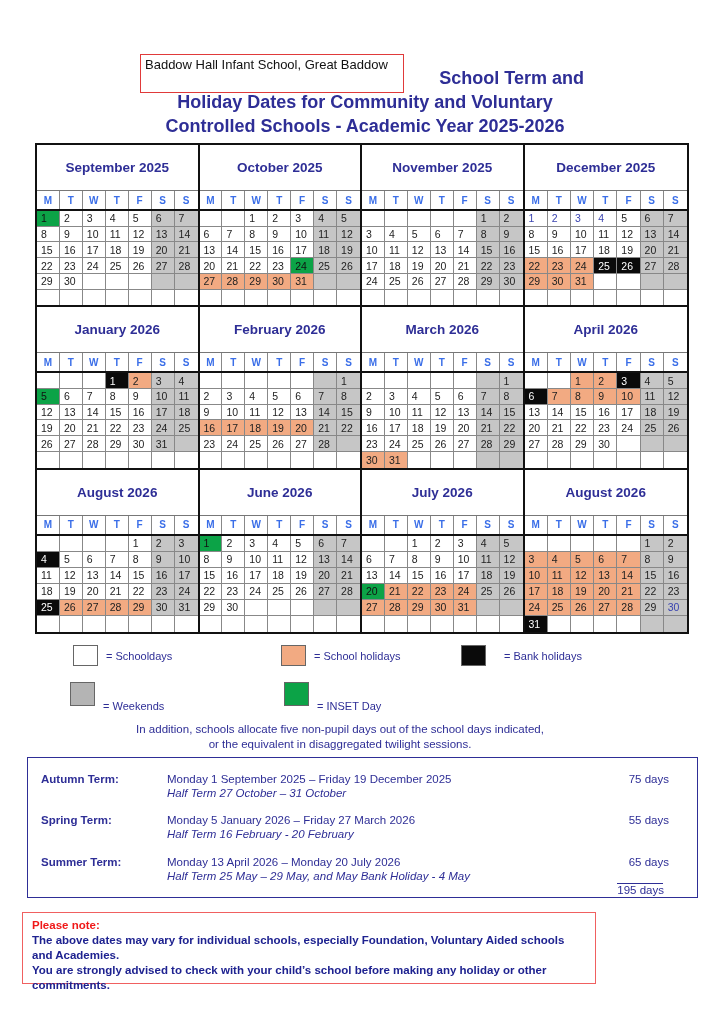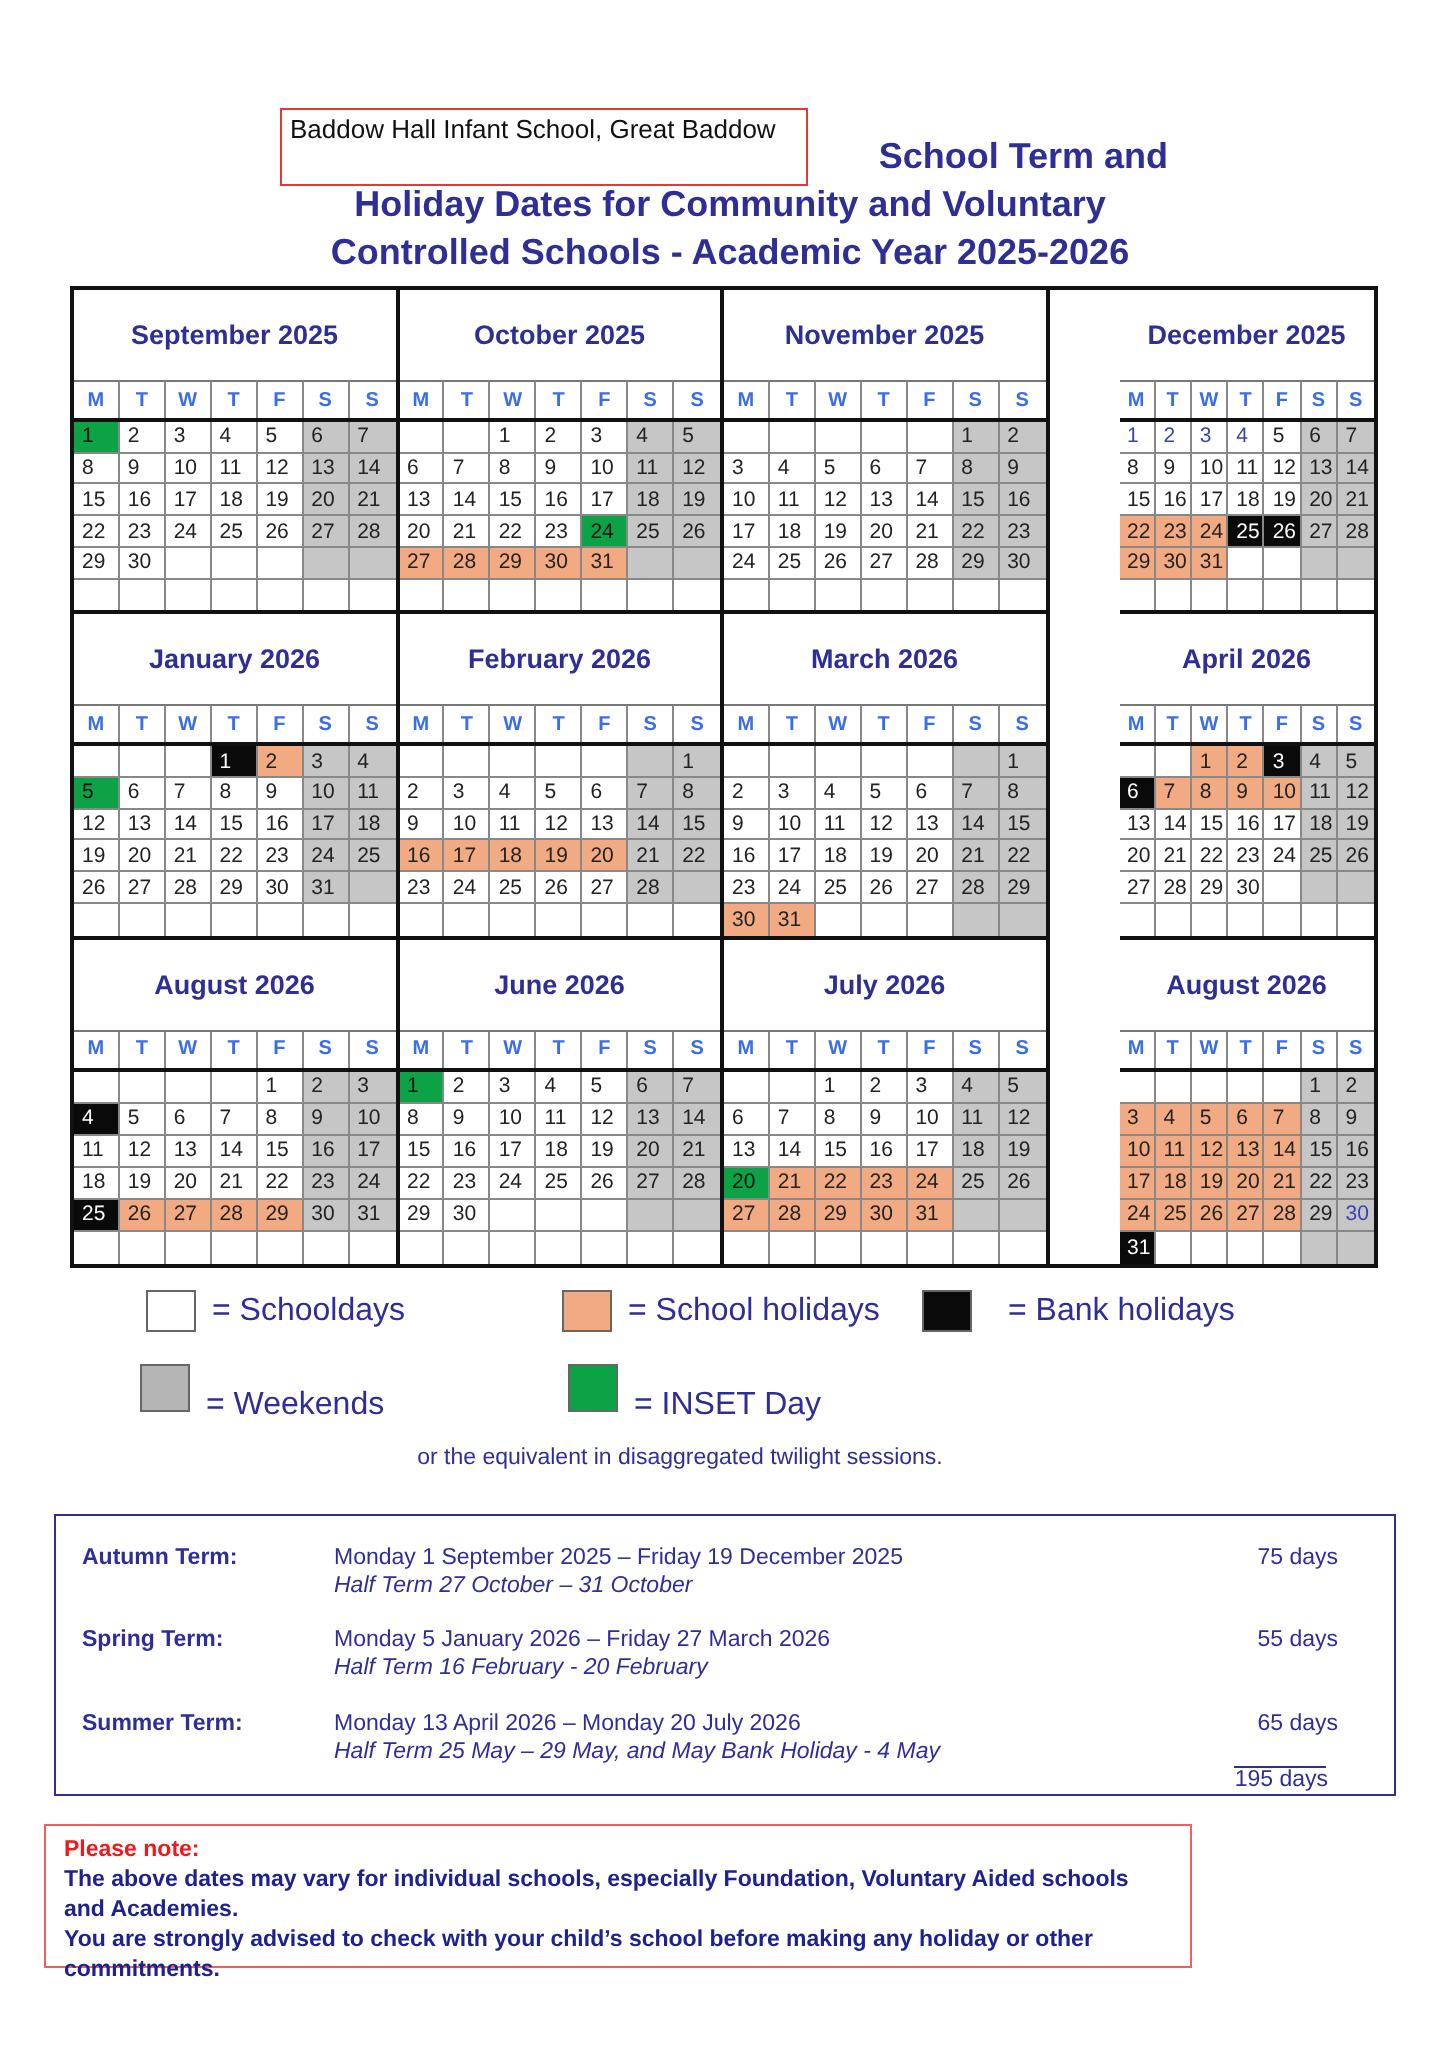--- a/index.html
+++ b/index.html
@@ -17,21 +17,21 @@
     text-align: center;
   }
   .title .l1 { display: block; text-align: right; padding-right: 16px; }
 
   .calendar {
     position: absolute; left: 35px; top: 143px; width: 654px; height: 491px;
     border: 2.5px solid #111;
     display: grid; grid-template-columns: repeat(4, 1fr); grid-template-rows: repeat(3, 1fr);
   }
   .month { border-right: 2.5px solid #111; border-bottom: 2.5px solid #111; display: flex; flex-direction: column; }
-  .month:nth-child(4n) { border-right: none; margin-left: 35px; }
+  .month:nth-child(4n) { border-right: none; }
   .month:nth-child(n+9) { border-bottom: none; }
   .month-title {
     height: 46px; display: flex; align-items: center; justify-content: center;
     color: #2e2e96; font-weight: bold; font-size: 13.5px;
     border-bottom: 1px solid #777;
   }
   .dow-row { display: grid; grid-template-columns: repeat(7, 1fr); height: 20px; border-bottom: 2px solid #111; }
   .dow { color: #3a6ee8; font-weight: bold; font-size: 10px; display: flex; align-items: center; justify-content: center; border-right: 1px solid #888; }
   .dow:last-child { border-right: none; }
   .days { flex: 1; display: grid; grid-template-columns: repeat(7, 1fr); grid-template-rows: repeat(6, 1fr); }
@@ -40,21 +40,21 @@
     border-right: 1px solid #888; border-bottom: 1px solid #888;
   }
   .day:nth-child(7n) { border-right: none; }
   .day:nth-last-child(-n+7) { border-bottom: none; }
   .day.weekend { background: #c6c6c6; }
   .day.holiday { background: #f2aa82; }
   .day.bank { background: #0a0a0a; color: #fff; }
   .day.inset { background: #0ca347; color: #111; }
   .day.blue { color: #3a44b0; }
 
-  .legend-item { position: absolute; display: flex; align-items: center; font-size: 16px; color: #2e2e96; }
+  .legend-item { position: absolute; display: flex; align-items: center; font-size: 11px; color: #2e2e96; }
   .swatch { width: 25px; height: 21px; border: 1px solid #666; margin-right: 8px; }
   .note-text { position: absolute; left: 60px; top: 722px; width: 560px; text-align: center; font-size: 11.5px; color: #2e2e96; line-height: 15px; }
 
   .terms {
     position: absolute; left: 27px; top: 757px; width: 671px; height: 141px;
     border: 1.5px solid #2e2e96; color: #2e2e96; font-size: 11.5px;
   }
   .term { position: absolute; left: 0; width: 100%; }
   .term-name { position: absolute; left: 13px; font-weight: bold; }
   .term-dates { position: absolute; left: 139px; }
@@ -770,20 +770,21 @@
 <div class="legend-item" style="left:70px;top:682px;align-items:flex-end;">
   <div class="swatch" style="background:#b4b4b4;height:24px;"></div>
   <span style="margin-bottom:-6px">= Weekends</span>
 </div>
 <div class="legend-item" style="left:284px;top:682px;align-items:flex-end;">
   <div class="swatch" style="background:#0ca347;height:24px;"></div>
   <span style="margin-bottom:-6px">= INSET Day</span>
 </div>
 
 <div class="note-text">
+  <div>In addition, schools allocate five non-pupil days out of the school days indicated,</div>
   <div>or the equivalent in disaggregated twilight sessions.</div>
 </div>
 
 <div class="terms">
   <div class="term" style="top:15px;">
     <span class="term-name">Autumn Term:</span>
     <span class="term-dates">Monday 1 September 2025 – Friday 19 December 2025</span>
     <span class="term-half">Half Term 27 October – 31 October</span>
     <span class="term-days">75 days</span>
   </div>

